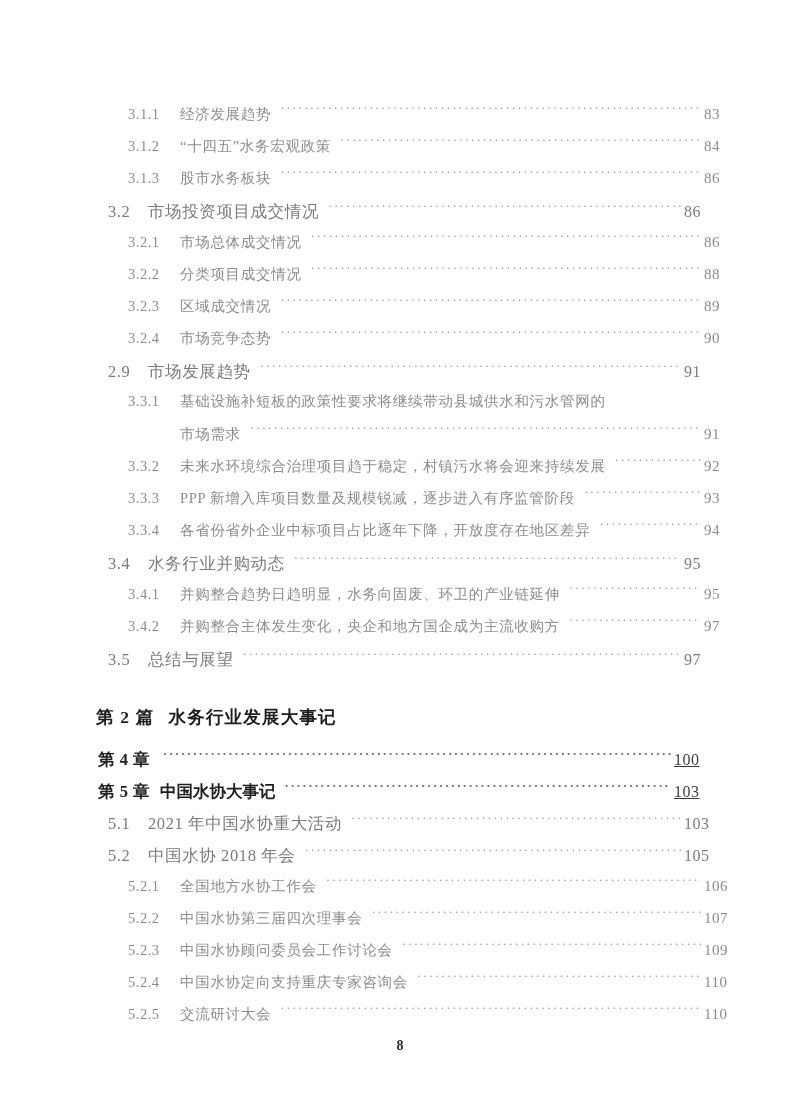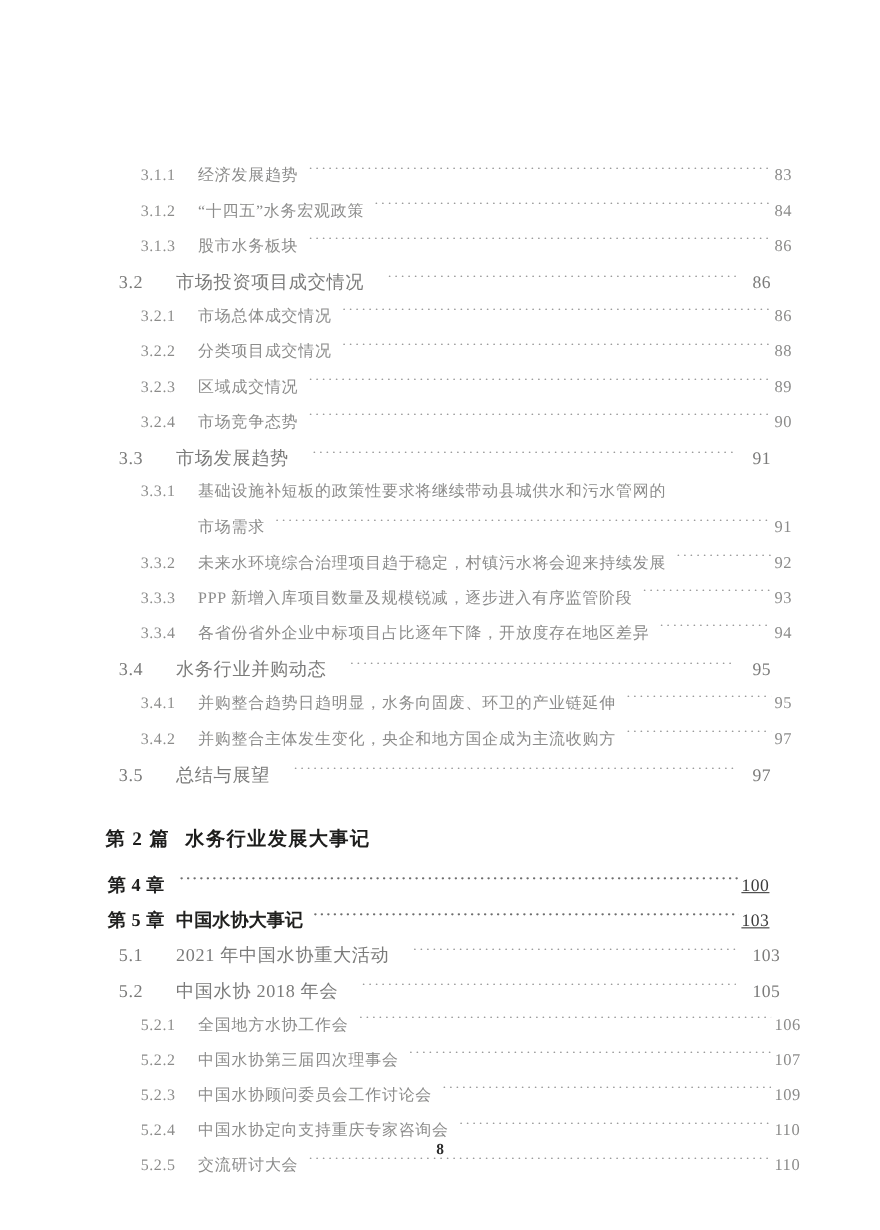--- a/index.html
+++ b/index.html
@@ -19,21 +19,20 @@
     position: absolute;
     inset: 0;
     background: #ffffff;
   }
 
   .toc {
     position: absolute;
     left: 96px;
     top: 104px;
     width: 610px;
-    margin-top: 45px;
   }
 
   
   .row {
     display: flex;
     align-items: baseline;
     width: 100%;
     white-space: nowrap;
     height: 32px;
   }
@@ -78,21 +77,20 @@
   }
   .lv-chapter .num { width: 62px; }
   .lv-chapter .pg { color: #3d3d3d; font-weight: normal; font-size: 16px; text-decoration: underline;}
   .lv-chapter .leader::before { color: #6d6d6d; }
 
   
   .lv2 {
     color: #7b7b7a;
     font-size: 16.5px;
     margin-left: 12px;
-    gap: 12px;
   }
   .lv2 .num { width: 40px; }
   .lv2 .title { letter-spacing: 0.6px; }
   .lv2 .pg { font-size: 16px; }
 
   
   .lv3 {
     color: #8c8c8b;
     font-size: 14.5px;
     margin-left: 32px;
@@ -203,21 +201,21 @@
     </div>
 
     <div class="row lv3">
       <span class="num">3.2.4</span>
       <span class="title">市场竞争态势</span>
       <span class="leader"></span>
       <span class="pg">90</span>
     </div>
 
     <div class="row lv2">
-      <span class="num">3.3</span>
+      <span class="num">2.9</span>
       <span class="title">市场发展趋势</span>
       <span class="leader"></span>
       <span class="pg">91</span>
     </div>
 
     <div class="row lv3 wrap2">
       <div class="line1">
         <span class="num">3.3.1</span>
         <span class="txt">基础设施补短板的政策性要求将继续带动县城供水和污水管网的</span>
       </div>

